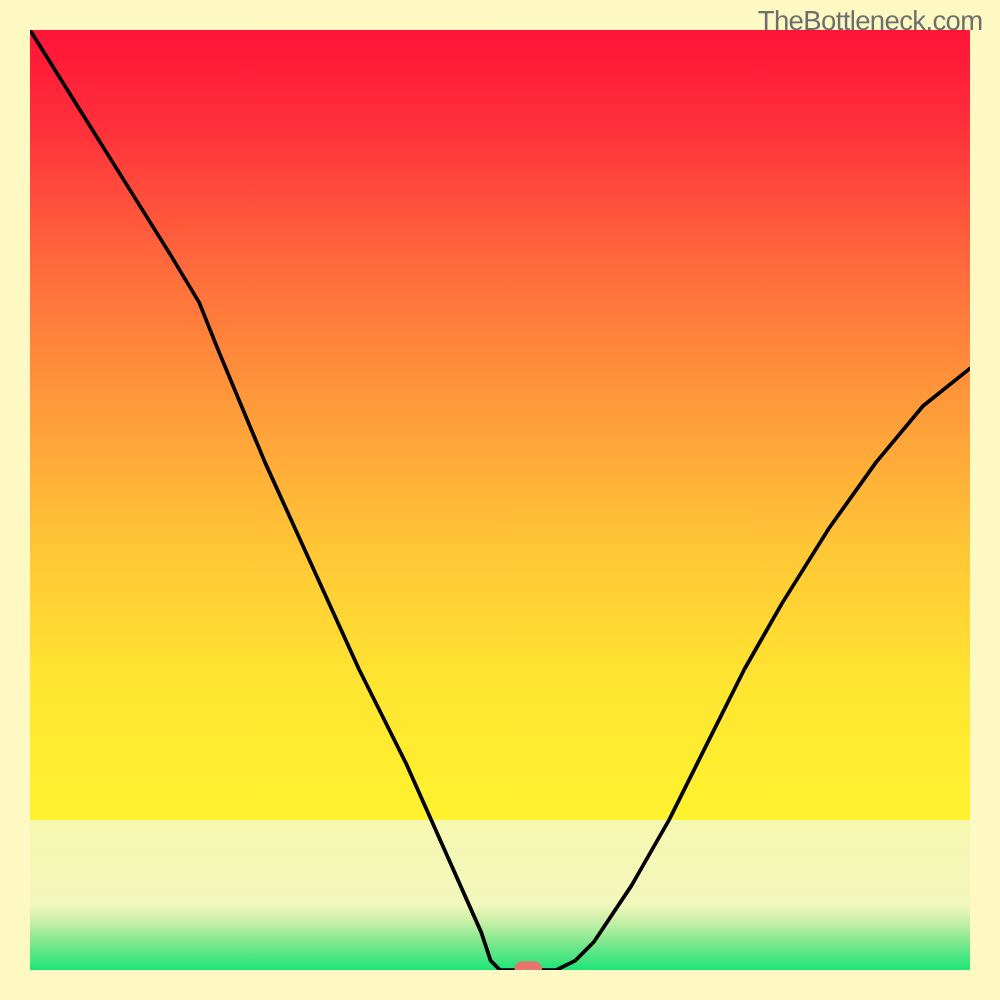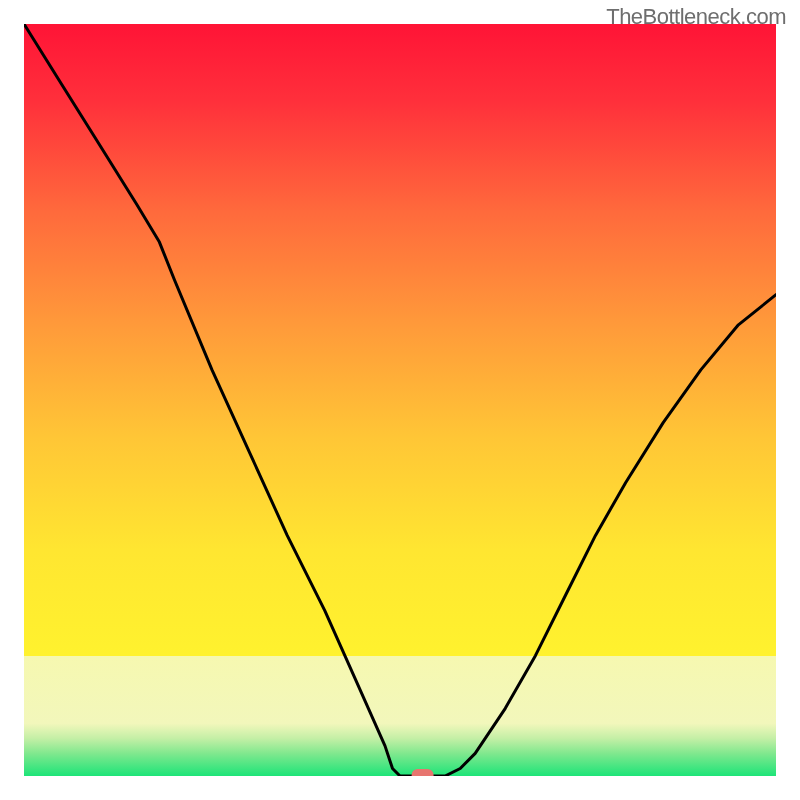--- a/index.html
+++ b/index.html
@@ -10,21 +10,21 @@
     background: #000;
     overflow: hidden;
     font-family: Arial, Helvetica, sans-serif;
   }
   .frame {
     position: absolute;
     left: 0;
     top: 0;
     width: 800px;
     height: 800px;
-    background: #ffffff;
+    background: #fef9c3;
   }
   .plot {
     position: absolute;
     left: 24px;
     top: 24px;
     width: 752px;
     height: 752px;
   }
   .watermark {
     position: absolute;

